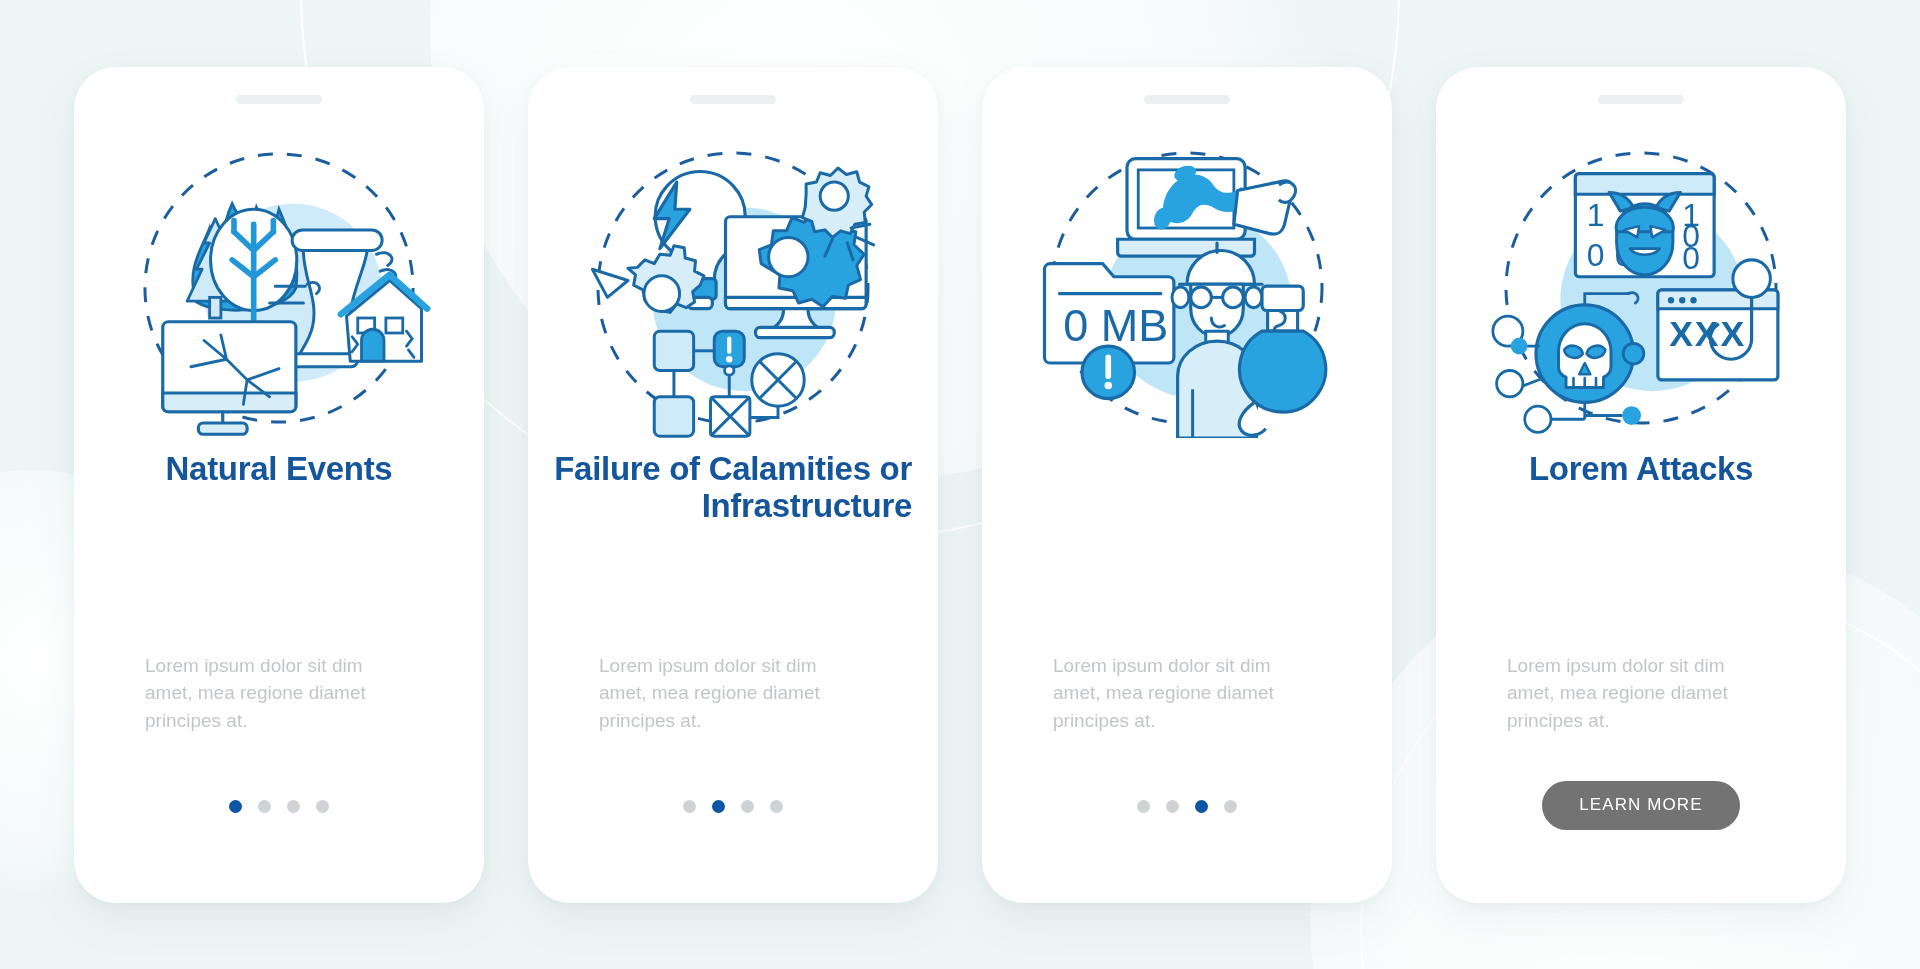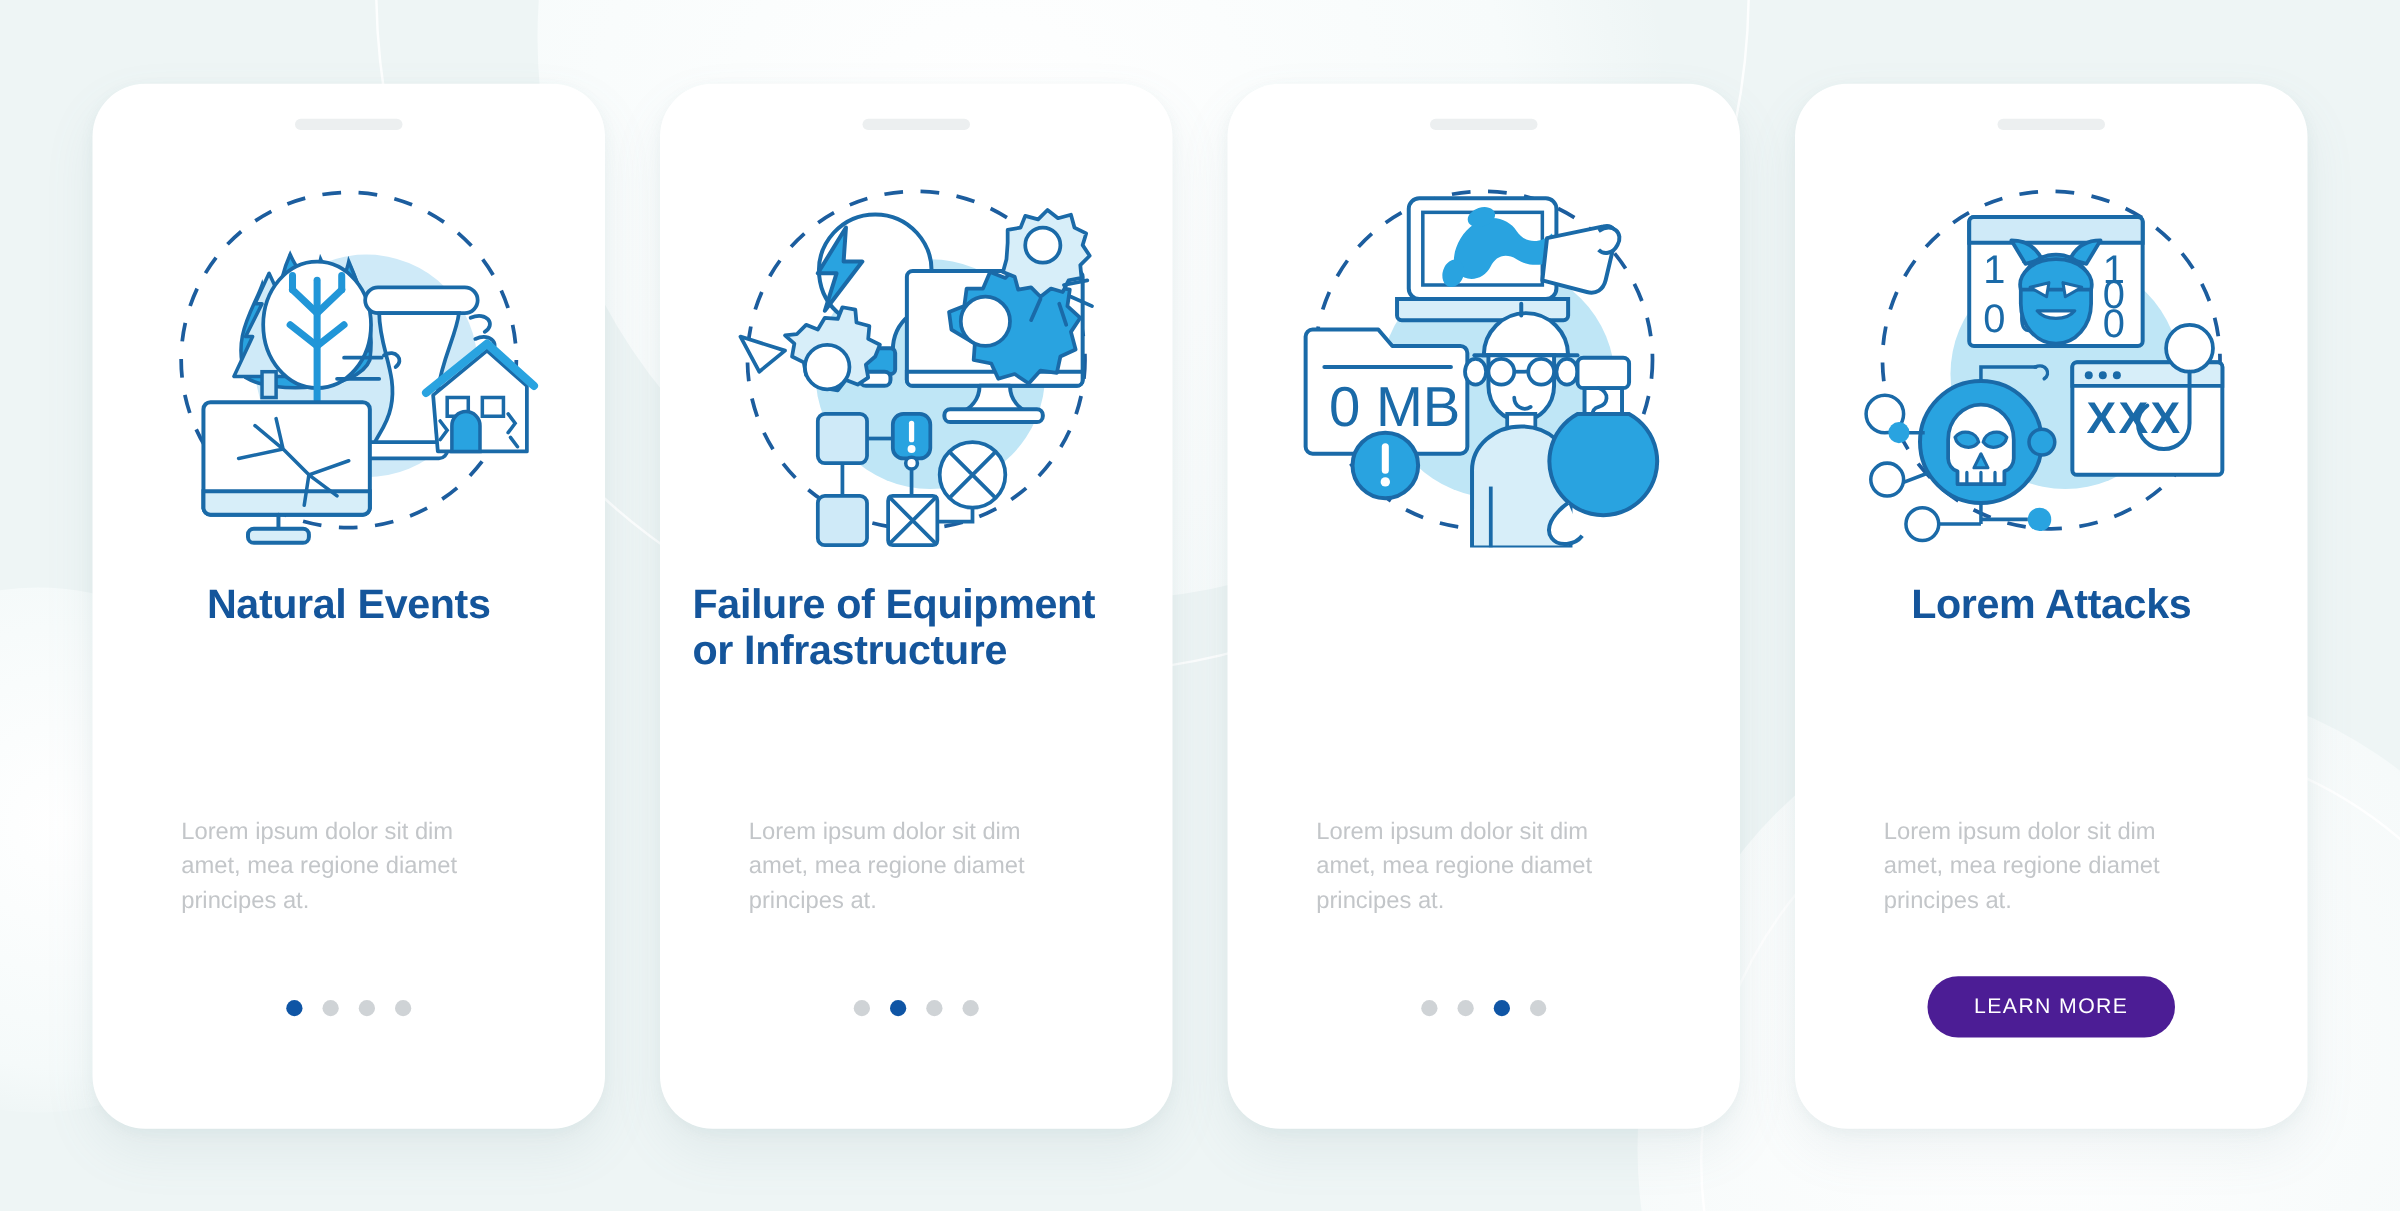--- a/index.html
+++ b/index.html
@@ -93,24 +93,24 @@
     align-items: center;
     justify-content: center;
   }
   .illus-wrap svg { width: 100%; height: 100%; }
 
   .title {
     color: #14559b;
     font-weight: bold;
     font-size: 33px;
     line-height: 1.14;
-    text-align: left;
+    text-align: right;
     letter-spacing: -0.3px;
     padding: 0 26px;
-    margin-top: 26px;
+    margin-top: 12px;
   }
 
   .body-copy {
     color: #c3c6c9;
     font-size: 19px;
     line-height: 1.45;
     text-align: left;
     width: 268px;
     margin-top: auto;
   }
@@ -131,21 +131,21 @@
   }
   .dot.active { background: #0f55a5; }
 
   .cta {
     margin-top: 46px;
     margin-bottom: 73px;
     height: 49px;
     width: 198px;
     border: none;
     border-radius: 26px;
-    background: #4c1d95;
+    background: #737373;
     color: #ffffff;
     font-size: 17px;
     letter-spacing: 1.1px;
     font-family: "Liberation Sans", sans-serif;
     cursor: pointer;
   }
 </style>
 </head>
 <body>
 
@@ -250,21 +250,21 @@
           <circle cx="156" cy="248" r="5" fill="#ffffff" stroke="#1a6aa8" stroke-width="3"></circle>
           <path d="M156 253 L156 276" stroke="#1a6aa8" stroke-width="3.2"></path>
           <rect x="136" y="276" width="42" height="42" rx="4" fill="#ffffff" stroke="#1a6aa8" stroke-width="3.2"></rect>
           <path d="M136 276 L178 318 M178 276 L136 318" stroke="#1a6aa8" stroke-width="3.2"></path>
           <path d="M178 298 L208 298 L208 284" stroke="#1a6aa8" stroke-width="3.2" fill="none"></path>
           <circle cx="208" cy="258" r="28" fill="#ffffff" stroke="#1a6aa8" stroke-width="3.2"></circle>
           <path d="M189 239 L227 277 M227 239 L189 277" stroke="#1a6aa8" stroke-width="3.2"></path>
         </svg>
       </div>
 
-      <div class="title">Failure of Equipment or Infrastructure</div>
+      <div class="title">Failure of Calamities or Infrastructure</div>
       <div class="body-copy">Lorem ipsum dolor sit dim amet, mea regione diamet principes at.</div>
 
       <div class="dots">
         <span class="dot"></span>
         <span class="dot active"></span>
         <span class="dot"></span>
         <span class="dot"></span>
       </div>
     </div>
 

